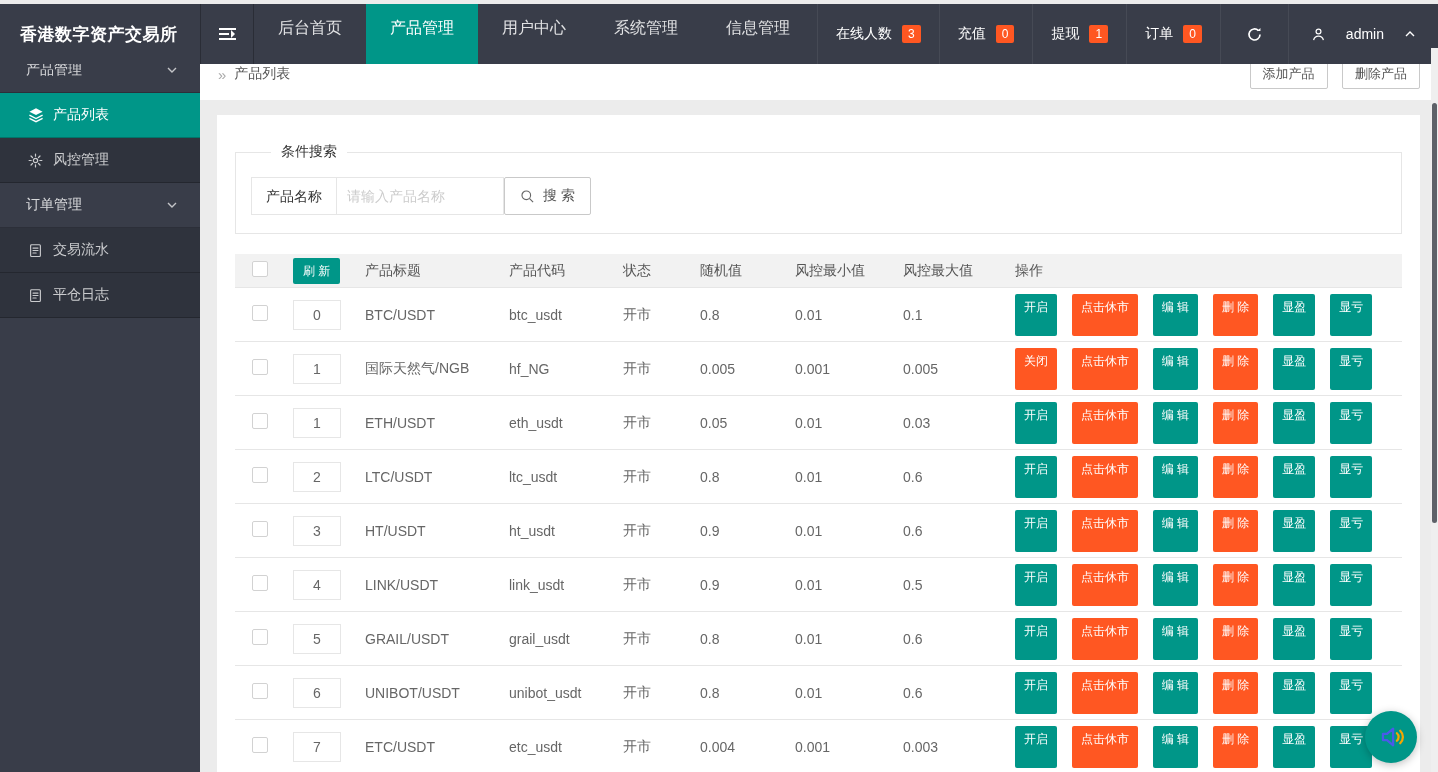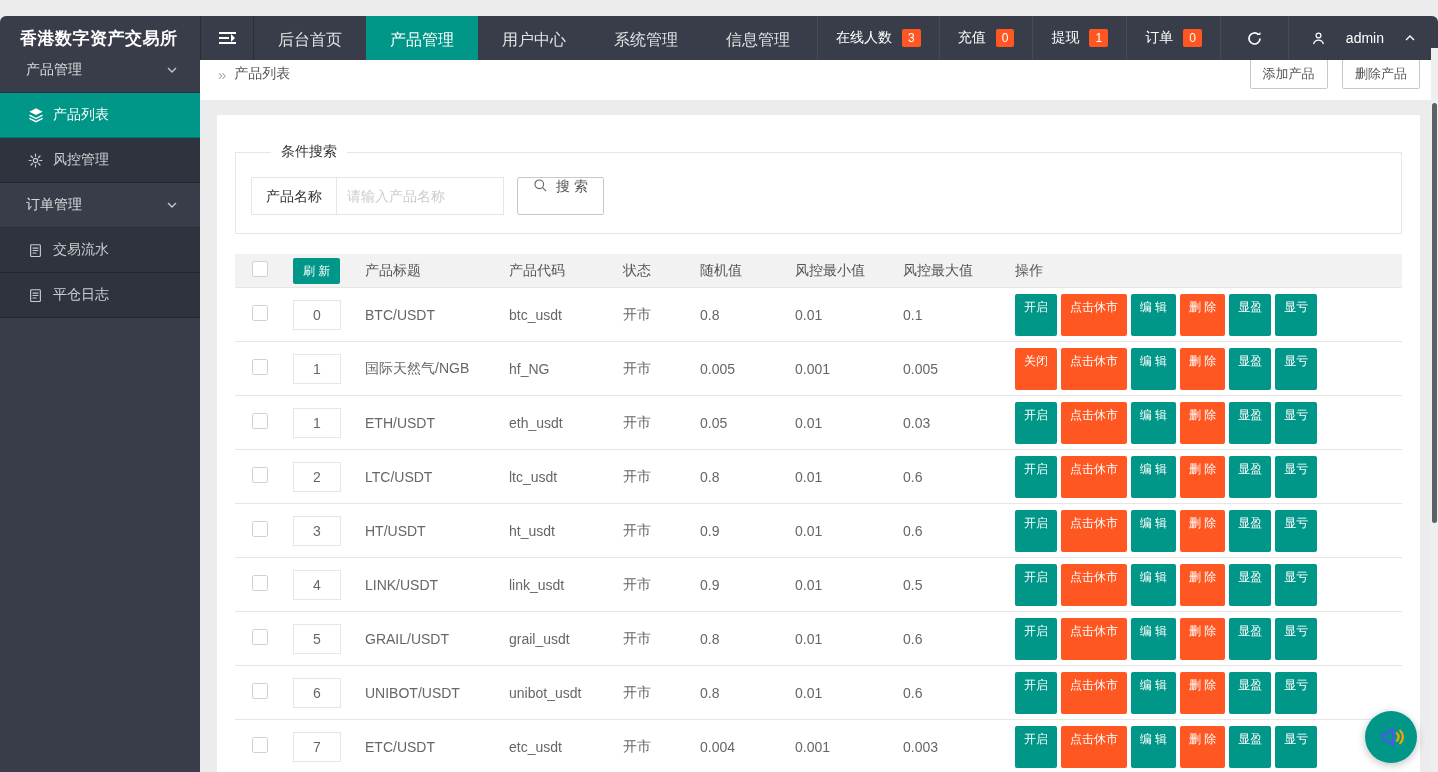--- a/index.html
+++ b/index.html
@@ -1,21 +1,21 @@
 <!DOCTYPE html>
 <html><head>
 <meta charset="utf-8">
 <style>
   * { margin:0; padding:0; box-sizing:border-box; }
   html,body { width:1438px; height:772px; overflow:hidden; background:#ececec;
     font-family:"Liberation Sans","DejaVu Sans",sans-serif; }
 
   
-  .topbar { position:fixed; top:16px; left:0; right:0; height:44px; background:#393D49;
-    display:flex; align-items:stretch; z-index:10;border-radius:6px; }
+  .topbar { position:fixed; top:4px; left:0; right:0; height:60px; background:#393D49;
+    display:flex; align-items:stretch; z-index:10; }
   .brand { width:200px; color:#fff; font-size:17px; font-weight:bold;
     display:flex; align-items:center; padding-left:20px; letter-spacing:.5px; }
   .hamburger { width:54px; display:flex; flex-direction:column; justify-content:center;
     align-items:flex-start; padding-left:18px; gap:3px; cursor:pointer;
     border-left:1px solid rgba(0,0,0,.25); border-right:1px solid rgba(0,0,0,.25); }
   .hamburger .bar { height:2px; background:#fff; width:17px; }
   .hamburger .bar.mid { width:10px; position:relative; }
   .hamburger .bar.mid::after { content:""; position:absolute; left:12px; top:-3px;
     border-left:4px solid #fff; border-top:4px solid transparent; border-bottom:4px solid transparent; }
   .nav { display:flex; align-items:stretch; }
@@ -55,22 +55,22 @@
   .card { background:#fff; min-height:920px; padding:18px 18px 0 18px; }
 
   fieldset.search-box { margin-top:10px; border:1px solid #e6e6e6; padding:10px 15px 18px; }
   fieldset.search-box legend { margin-left:20px; padding:0 10px; font-size:14px; color:#333; }
   .search-row { margin-top:6px; display:flex; align-items:center; }
   .field-label { height:38px; line-height:36px; border:1px solid #e6e6e6; padding:0 14px;
     font-size:14px; color:#333; background:#fff; white-space:nowrap; }
   .search-input { height:38px; width:167px; border:1px solid #e6e6e6; border-left:none;
     padding:0 10px; font-size:14px; color:#0f766e; outline:none; }
   .search-input::placeholder { color:#ccc; }
-  .search-btn { margin-left:13px; height:38px; padding:0 15px; background:#fff; border:1px solid #c9c9c9;
-    border-radius:2px; font-size:14px; color:#555; display:flex; align-items:flex-start; gap:8px; cursor:pointer; }
+  .search-btn { height:38px; padding:0 15px; background:#fff; border:1px solid #c9c9c9;
+    border-radius:2px; font-size:14px; color:#555; display:flex; align-items:center; gap:8px; cursor:pointer; }
 
   
   .table { margin-top:20px; }
   .trow { display:flex; align-items:center; height:54px; border-bottom:1px solid #e6e6e6; }
   .trow.thead { height:34px; background:#f2f2f2; }
   .cell { padding-left:8px; font-size:14px; color:#666; white-space:nowrap; overflow:hidden; }
   .thead .cell { color:#555; }
   .col-check { width:50px; padding-left:17px; }
   .col-sort { width:72px; }
   .col-title { width:144px; }
@@ -78,21 +78,21 @@
   .col-status { width:77px; }
   .col-random { width:95px; }
   .col-min { width:108px; }
   .col-max { width:112px; }
   .col-actions { flex:1; }
   .checkbox { width:16px; height:16px; border:1px solid #d2d2d2; border-radius:2px; background:#fff;
     display:inline-block; cursor:pointer; }
   .sort-input { width:48px; height:30px; border:1px solid #e6e6e6; text-align:center; font-size:14px;
     color:#666; outline:none; background:#fff; }
   .btn { display:inline-block; height:42px; line-height:26px; padding:0 9px; border-radius:2px;
-    color:#fff; font-size:12px; cursor:pointer; text-align:left; white-space:nowrap; }
+    color:#fff; font-size:12px; margin-right:11px; cursor:pointer; text-align:left; white-space:nowrap; }
   .btn-teal { background:#009688; }
   .btn-orange { background:#FF5722; }
   .refresh-btn { display:inline-block; height:26px; line-height:26px; padding:0 10px; border-radius:2px;
     background:#009688; color:#fff; font-size:12px; cursor:pointer; }
 
   
   .float-audio { position:fixed; right:21px; top:711px; width:52px; height:52px; border-radius:50%;
     background:#009688; display:flex; align-items:center; justify-content:center;
     box-shadow:0 2px 8px rgba(0,0,0,.25); cursor:pointer; z-index:20; }
   .scroll-track { position:fixed; top:48px; right:0; bottom:0; width:7px; background:#efefef; z-index:30; }

